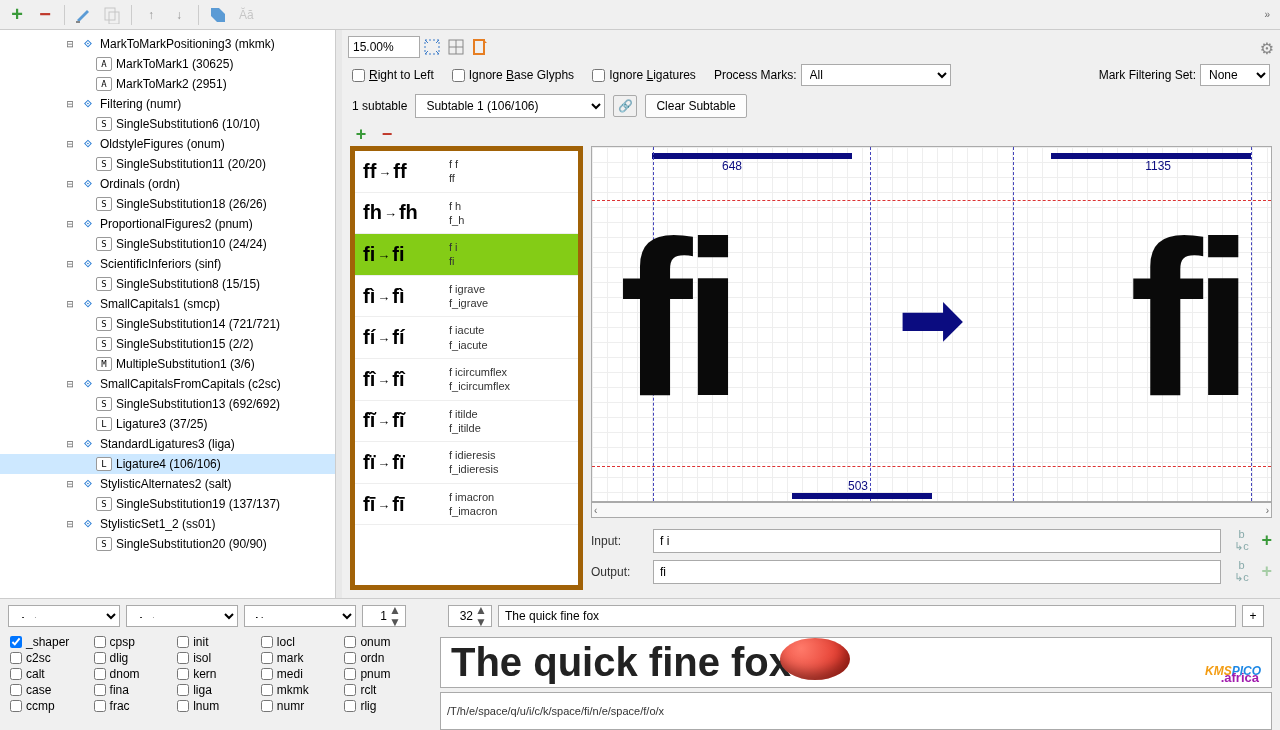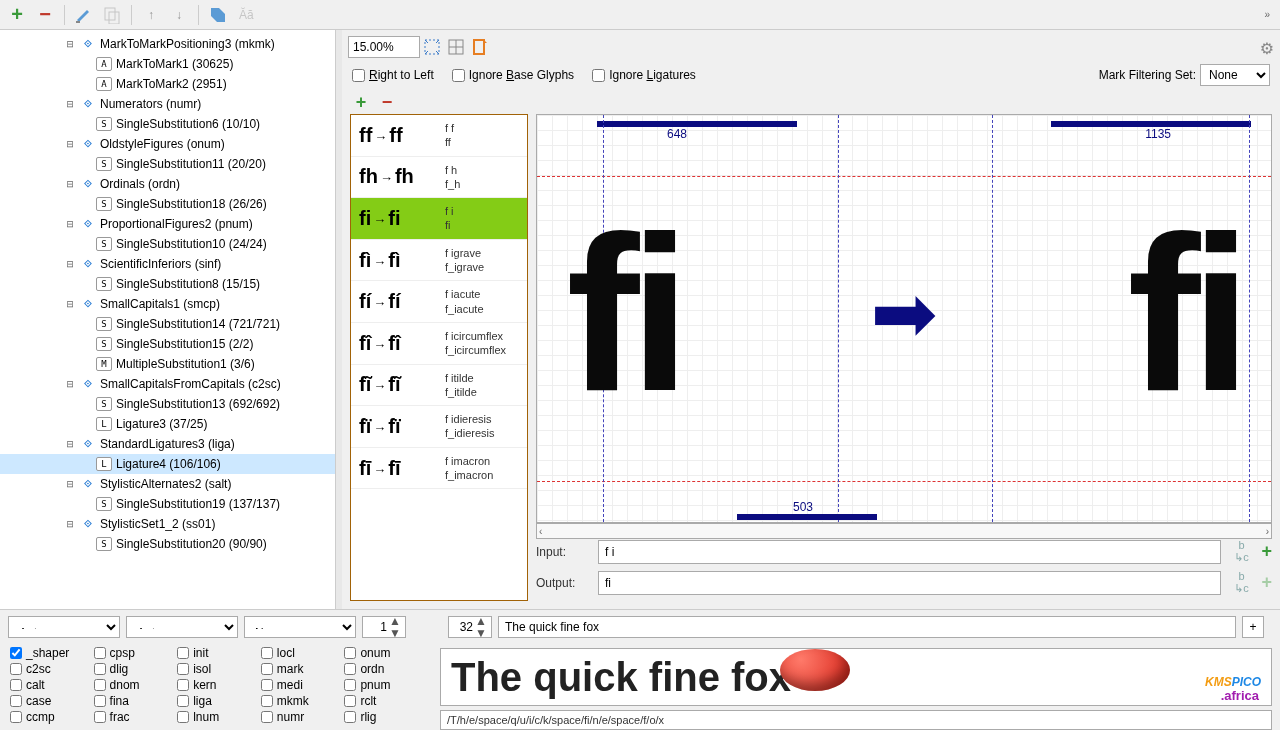--- a/index.html
+++ b/index.html
@@ -41,41 +41,41 @@
 .opt-label { display: flex; align-items: center; gap: 4px; }
 .opt-select { height: 22px; border: 1px solid #aaa; background: #fff; padding: 0 4px; }
 
 .subtable-row { height: 32px; display: flex; align-items: center; padding: 0 10px; gap: 8px; }
 .subtable-select { width: 190px; height: 24px; border: 1px solid #aaa; background: #fff; padding: 0 6px; }
 .btn-std { height: 24px; border: 1px solid #aaa; background: #fdfdfd; padding: 0 10px; cursor: pointer; border-radius: 2px; }
 
 .plusminus-row { height: 24px; display: flex; align-items: center; padding: 0 8px; gap: 4px; }
 
 .editor-split { flex: 1; display: flex; padding: 0 8px 8px 8px; gap: 8px; min-height: 0; }
-.subst-list { width: 178px; border: 1px solid #a16207; background: #fff; overflow-y: auto; position: relative; }
+.subst-list { width: 233px; border: 5px solid #a16207; background: #fff; overflow-y: auto; position: relative; }
 .subst-item { border-bottom: 1px solid #eee; padding: 6px 8px; display: flex; align-items: center; cursor: pointer; }
 .subst-item.selected { background: #84cc16; }
 .subst-glyph { font-size: 20px; font-weight: 900; font-family: Arial, sans-serif; width: 86px; display: flex; align-items: center; }
 .subst-arrow { font-size: 13px; margin: 0 2px; }
 .subst-codes { font-size: 11px; color: #333; line-height: 1.3; }
 
 .preview-pane { flex: 1; display: flex; flex-direction: column; min-width: 0; }
 .glyph-canvas-wrap { flex: 1; border: 1px solid #aaa; background: #fff; position: relative; overflow: hidden; }
 .glyph-canvas { position: absolute; inset: 0; background-image: linear-gradient(#eee 1px, transparent 1px), linear-gradient(90deg, #eee 1px, transparent 1px); background-size: 15px 15px; }
 .glyph-display { position: absolute; top: 0; left: 4%; right: 4%; bottom: 10px; display: flex; align-items: center; justify-content: space-between; }
 .big-glyph { font-size: 220px; font-weight: 900; font-family: Arial, sans-serif; color: #0a0a0a; line-height: 1; letter-spacing: -10px; }
 .big-arrow { color: #0b0c80; font-size: 80px; }
 .metric-line-top { position: absolute; top: 6px; left: 20px; right: 20px; height: 6px; border-top: 6px solid #0b0c80; }
 .metric-text { position: absolute; font-size: 12px; color: #0b0c80; }
 .baseline { position: absolute; left: 0; right: 0; border-top: 1px dashed #d33; }
 .vguide { position: absolute; top: 0; bottom: 0; border-left: 1px dashed #44b; }
 .scroll-h { height: 16px; border: 1px solid #aaa; background: #f8f8f8; display: flex; align-items: center; justify-content: space-between; padding: 0 2px; }
 .scroll-h span { color: #666; font-size: 10px; }
 
-.io-rows { }
+.io-rows { margin-top: 10px; }
 .io-row { display: flex; align-items: center; gap: 8px; margin-bottom: 6px; }
 .io-lbl { width: 54px; color: #333; }
 .io-input { flex: 1; height: 24px; border: 1px solid #aaa; background: #fff; padding: 0 6px; }
 .io-side { width: 24px; color: #8aa; font-size: 11px; text-align: center; }
 .io-plus { color: #3a9a3a; font-size: 18px; font-weight: bold; }
 
 
 .bottom-panel { border-top: 1px solid #ccc; display: flex; flex-direction: column; }
 .bottom-controls { display: flex; padding: 6px 8px; gap: 6px; align-items: center; }
 .ctl-select { height: 22px; border: 1px solid #aaa; background: #fff; padding: 8px 6px; }
@@ -91,21 +91,21 @@
 .sample-input { flex: 1; height: 22px; border: 1px solid #aaa; background: #fff; padding: 0 6px; }
 .plus-btn { width: 22px; height: 22px; border: 1px solid #aaa; background: #fff; display: flex; align-items: center; justify-content: center; cursor: pointer; }
 .sample-render { flex: 1; border: 1px solid #aaa; background: #fff; margin-top: 4px; display: flex; align-items: center; padding: 2px 10px; position: relative; overflow: hidden; }
 .sample-text { font-size: 40px; font-weight: 900; color: #222; white-space: nowrap; }
 .watermark { position: absolute; right: 10px; top: -6px; font-size: 46px; font-weight: 900; font-style: italic; }
 .wm1 { color: #f39c12; } .wm2 { color: #1e88e5; }
 .red-button { position: absolute; left: 330px; top: -2px; width: 88px; height: 62px; }
 .red-btn-cap { width: 70px; height: 42px; background: radial-gradient(circle at 30% 25%, #ff7a6a, #d62015); border-radius: 50%; position: absolute; top: 2px; left: 9px; box-shadow: inset -5px -8px 12px rgba(0,0,0,.35); }
 .red-btn-base { width: 86px; height: 30px; background: #eee; border-radius: 50%; position: absolute; bottom: 4px; left: 1px; box-shadow: 0 2px 3px rgba(0,0,0,.3); z-index: -1; }
 .africa { position: absolute; right: 12px; bottom: 2px; color: #a21caf; font-size: 13px; font-weight: bold; }
-.glyph-path { height: 20px; border: 1px solid #aaa; background: #fff; padding: 0 6px; font-size: 11px; color: #333; display: flex; align-items: center; margin-top: 4px; }
+.glyph-path { height: 38px; border: 1px solid #aaa; background: #fff; padding: 0 6px; font-size: 11px; color: #333; display: flex; align-items: center; margin-top: 4px; }
 
 .bottom-flex { display: flex; }
 .bottom-left-col { width: 440px; }
 
 svg { display: block; }
 .u { text-decoration: underline; }
 </style>
 </head>
 <body>
 
@@ -157,21 +157,21 @@
           <span>MarkToMark1 (30625)</span>
         </div>
         <div class="tree-node indent1">
           <span class="tree-toggle"></span>
           <span class="tree-icon sub">A</span>
           <span>MarkToMark2 (2951)</span>
         </div>
         <div class="tree-node indent0">
           <span class="tree-toggle">⊟</span>
           <span class="tree-icon feat">⟐</span>
-          <span>Numerators (numr)</span>
+          <span>Filtering (numr)</span>
         </div>
         <div class="tree-node indent1">
           <span class="tree-toggle"></span>
           <span class="tree-icon sub">S</span>
           <span>SingleSubstitution6 (10/10)</span>
         </div>
         <div class="tree-node indent0">
           <span class="tree-toggle">⊟</span>
           <span class="tree-icon feat">⟐</span>
           <span>OldstyleFigures (onum)</span>
@@ -311,26 +311,36 @@
           <span><span class="u">R</span>ight to Left</span>
         </label>
       <label class="opt-check">
           <input type="checkbox" style="">
           <span>Ignore <span class="u">B</span>ase Glyphs</span>
         </label>
       <label class="opt-check">
           <input type="checkbox" style="">
           <span>Ignore <span class="u">L</span>igatures</span>
         </label>
+      <div class="opt-label">
+          <span>Process Marks:</span>
+        <select class="opt-select" style="width:150px"><option>All</option></select>
+      </div>
       <div class="opt-label" style="margin-left:auto">
           <span>Mark Filtering Set:</span>
         <select class="opt-select" style="width:70px"><option>None</option></select>
       </div>
     </div>
 
+    <div class="subtable-row">
+      <span>1 subtable</span>
+      <select class="subtable-select"><option>Subtable 1 (106/106)</option></select>
+      <div class="icon-btn" style="border:1px solid #aaa;border-radius:2px">🔗</div>
+      <button class="btn-std">Clear Subtable</button>
+    </div>
 
     <div class="plusminus-row">
       <div class="tool-icon plus-big" style="font-size:18px">+</div>
       <div class="tool-icon minus-big" style="font-size:18px">−</div>
     </div>
 
     <div class="editor-split">
       <div class="subst-list" id="subst-list">
           <div class="subst-item">
             <div class="subst-glyph">ff<span class="subst-arrow">→</span>ff</div>

